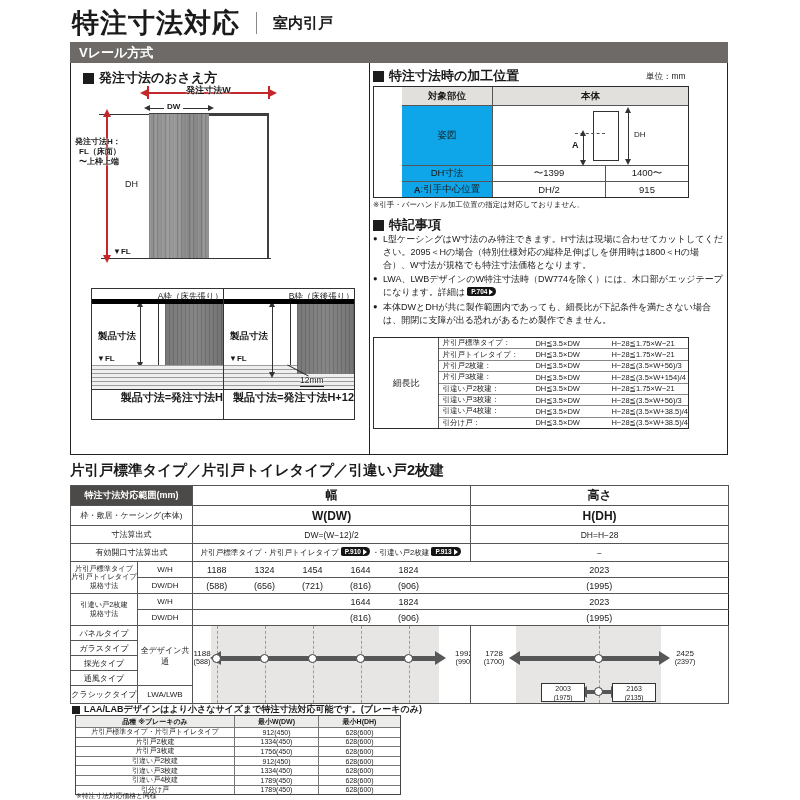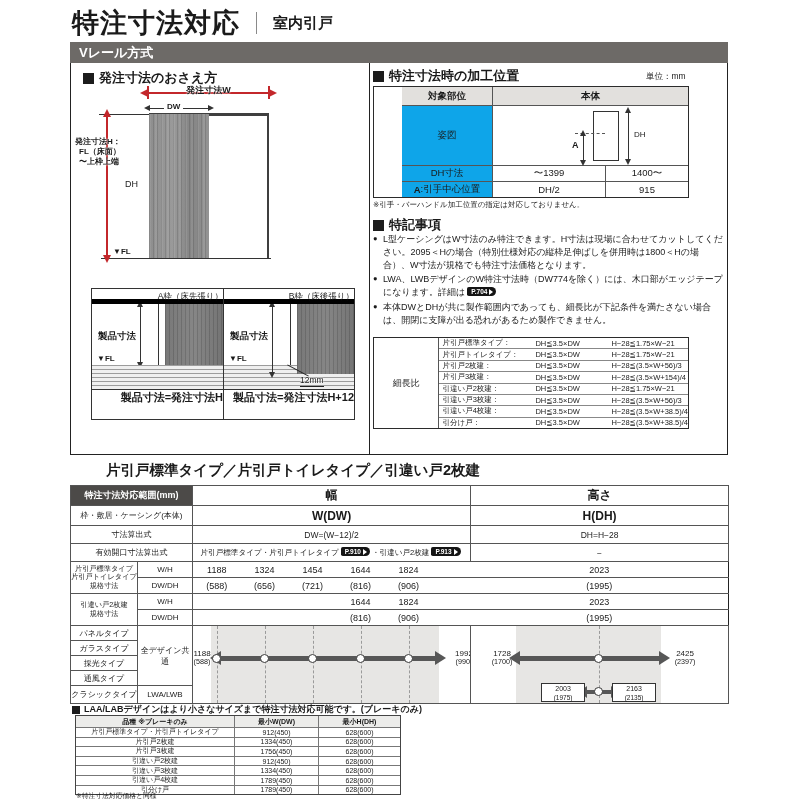--- a/index.html
+++ b/index.html
@@ -82,21 +82,21 @@
   
   .stbl { position:absolute; left:302px; top:274px; width:316px; height:92px; border:1.5px solid #2b2b2b; display:flex; font-size:7.5px; }
   .stbl .left { width:66px; border-right:1px solid #555; display:flex; align-items:center; justify-content:center; font-size:9px; }
   .stbl .rows { flex:1; display:flex; flex-direction:column; }
   .srow { flex:1; display:flex; align-items:center; border-top:1px solid #888; }
   .srow:first-child { border-top:none; }
   .srow .t { width:96px; padding-left:3px; }
   .srow .f1 { width:76px; }
   .srow .f2 { flex:1; }
 
-  .sect-title { position:absolute; left:70px; top:461px; font-size:14.5px; font-weight:bold;margin-left:36px; }
+  .sect-title { position:absolute; left:70px; top:461px; font-size:14.5px; font-weight:bold; }
 
   
   .bigtbl { position:absolute; left:70px; top:485px; width:658px; border-collapse:collapse; table-layout:fixed; }
   .bigtbl td { border:1px solid #555; text-align:center; vertical-align:middle; padding:0; overflow:hidden; }
   .bigtbl { border:1.5px solid #222; }
   .bigtbl .dark { background:#4c4a48; color:#fff; font-size:9px; font-weight:bold; }
   .bigtbl .hd { font-size:12px; font-weight:bold; }
   .bigtbl .lbl { font-size:8px; background:#fff; }
   .bigtbl .lbls { font-size:7.2px; line-height:1.15; }
   .bigtbl .val { font-size:9px; border-left:none; border-right:none; }
@@ -390,21 +390,21 @@
       <div class="dot" style="left:163px; top:28px;"></div>
       <div class="dot" style="left:211px; top:28px;"></div>
       <div class="rlab" style="left:-4px; top:23px; width:26px;"><span>1188</span><small>(588)</small></div>
       <div class="rlab" style="left:256px; top:23px; width:30px;"><span>1992</span><small>(990)</small></div>
     </td>
     <td rowspan="5" class="chartcell">
       <div class="band" style="left:45px; width:145px;"></div>
       <div class="dash" style="left:128px;"></div>
       <div class="abig" style="left:49px; top:30px; width:139px;"></div>
       <div class="dot" style="left:123px; top:28px;"></div>
-      <div class="rlab" style="left:12px; top:23px; width:38px;"><span>1728</span><small>(1700)</small></div>
+      <div class="rlab" style="left:4px; top:23px; width:38px;"><span>1728</span><small>(1700)</small></div>
       <div class="rlab" style="left:194px; top:23px; width:40px;"><span>2425</span><small>(2397)</small></div>
       <div class="asml" style="left:116px; top:64px; width:24px;"></div>
       <div class="hbox" style="left:70px; top:57px;">
             <span style="display:block">2003</span>
             <span style="display:block;font-size:6.5px;">(1975)</span>
           </div>
       <div class="hbox" style="left:141px; top:57px;">
             <span style="display:block">2163</span>
             <span style="display:block;font-size:6.5px;">(2135)</span>
           </div>

